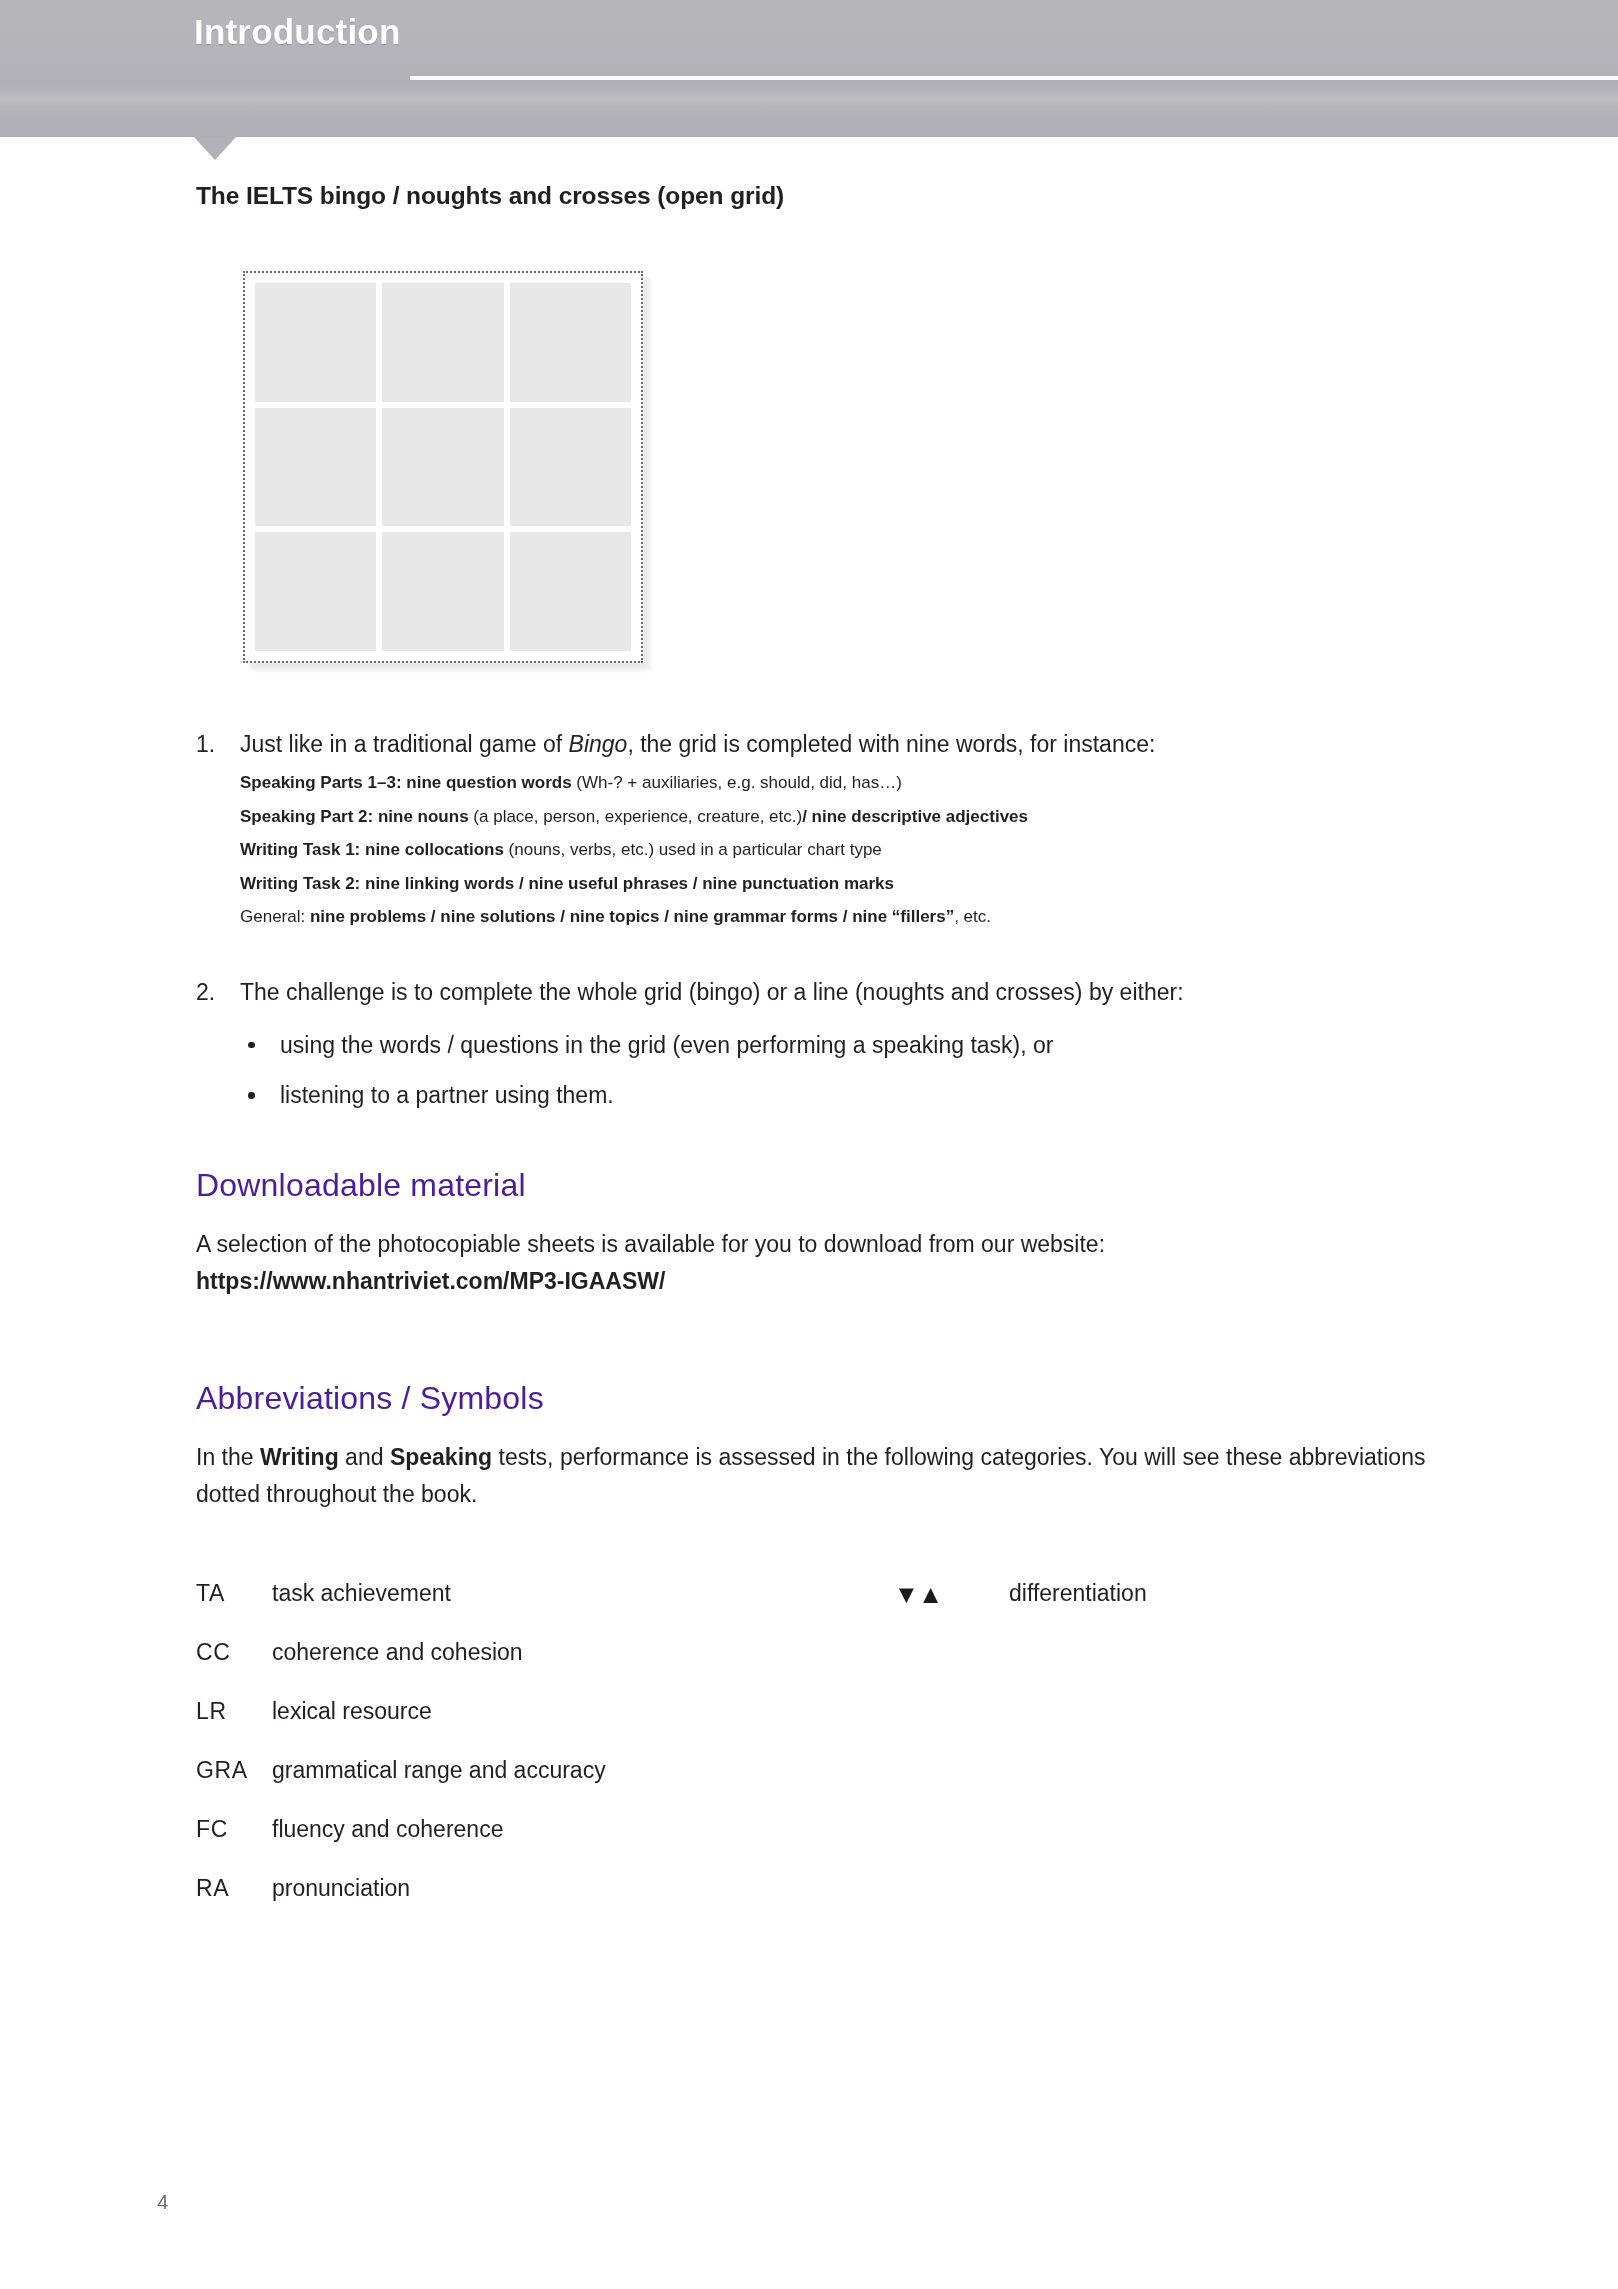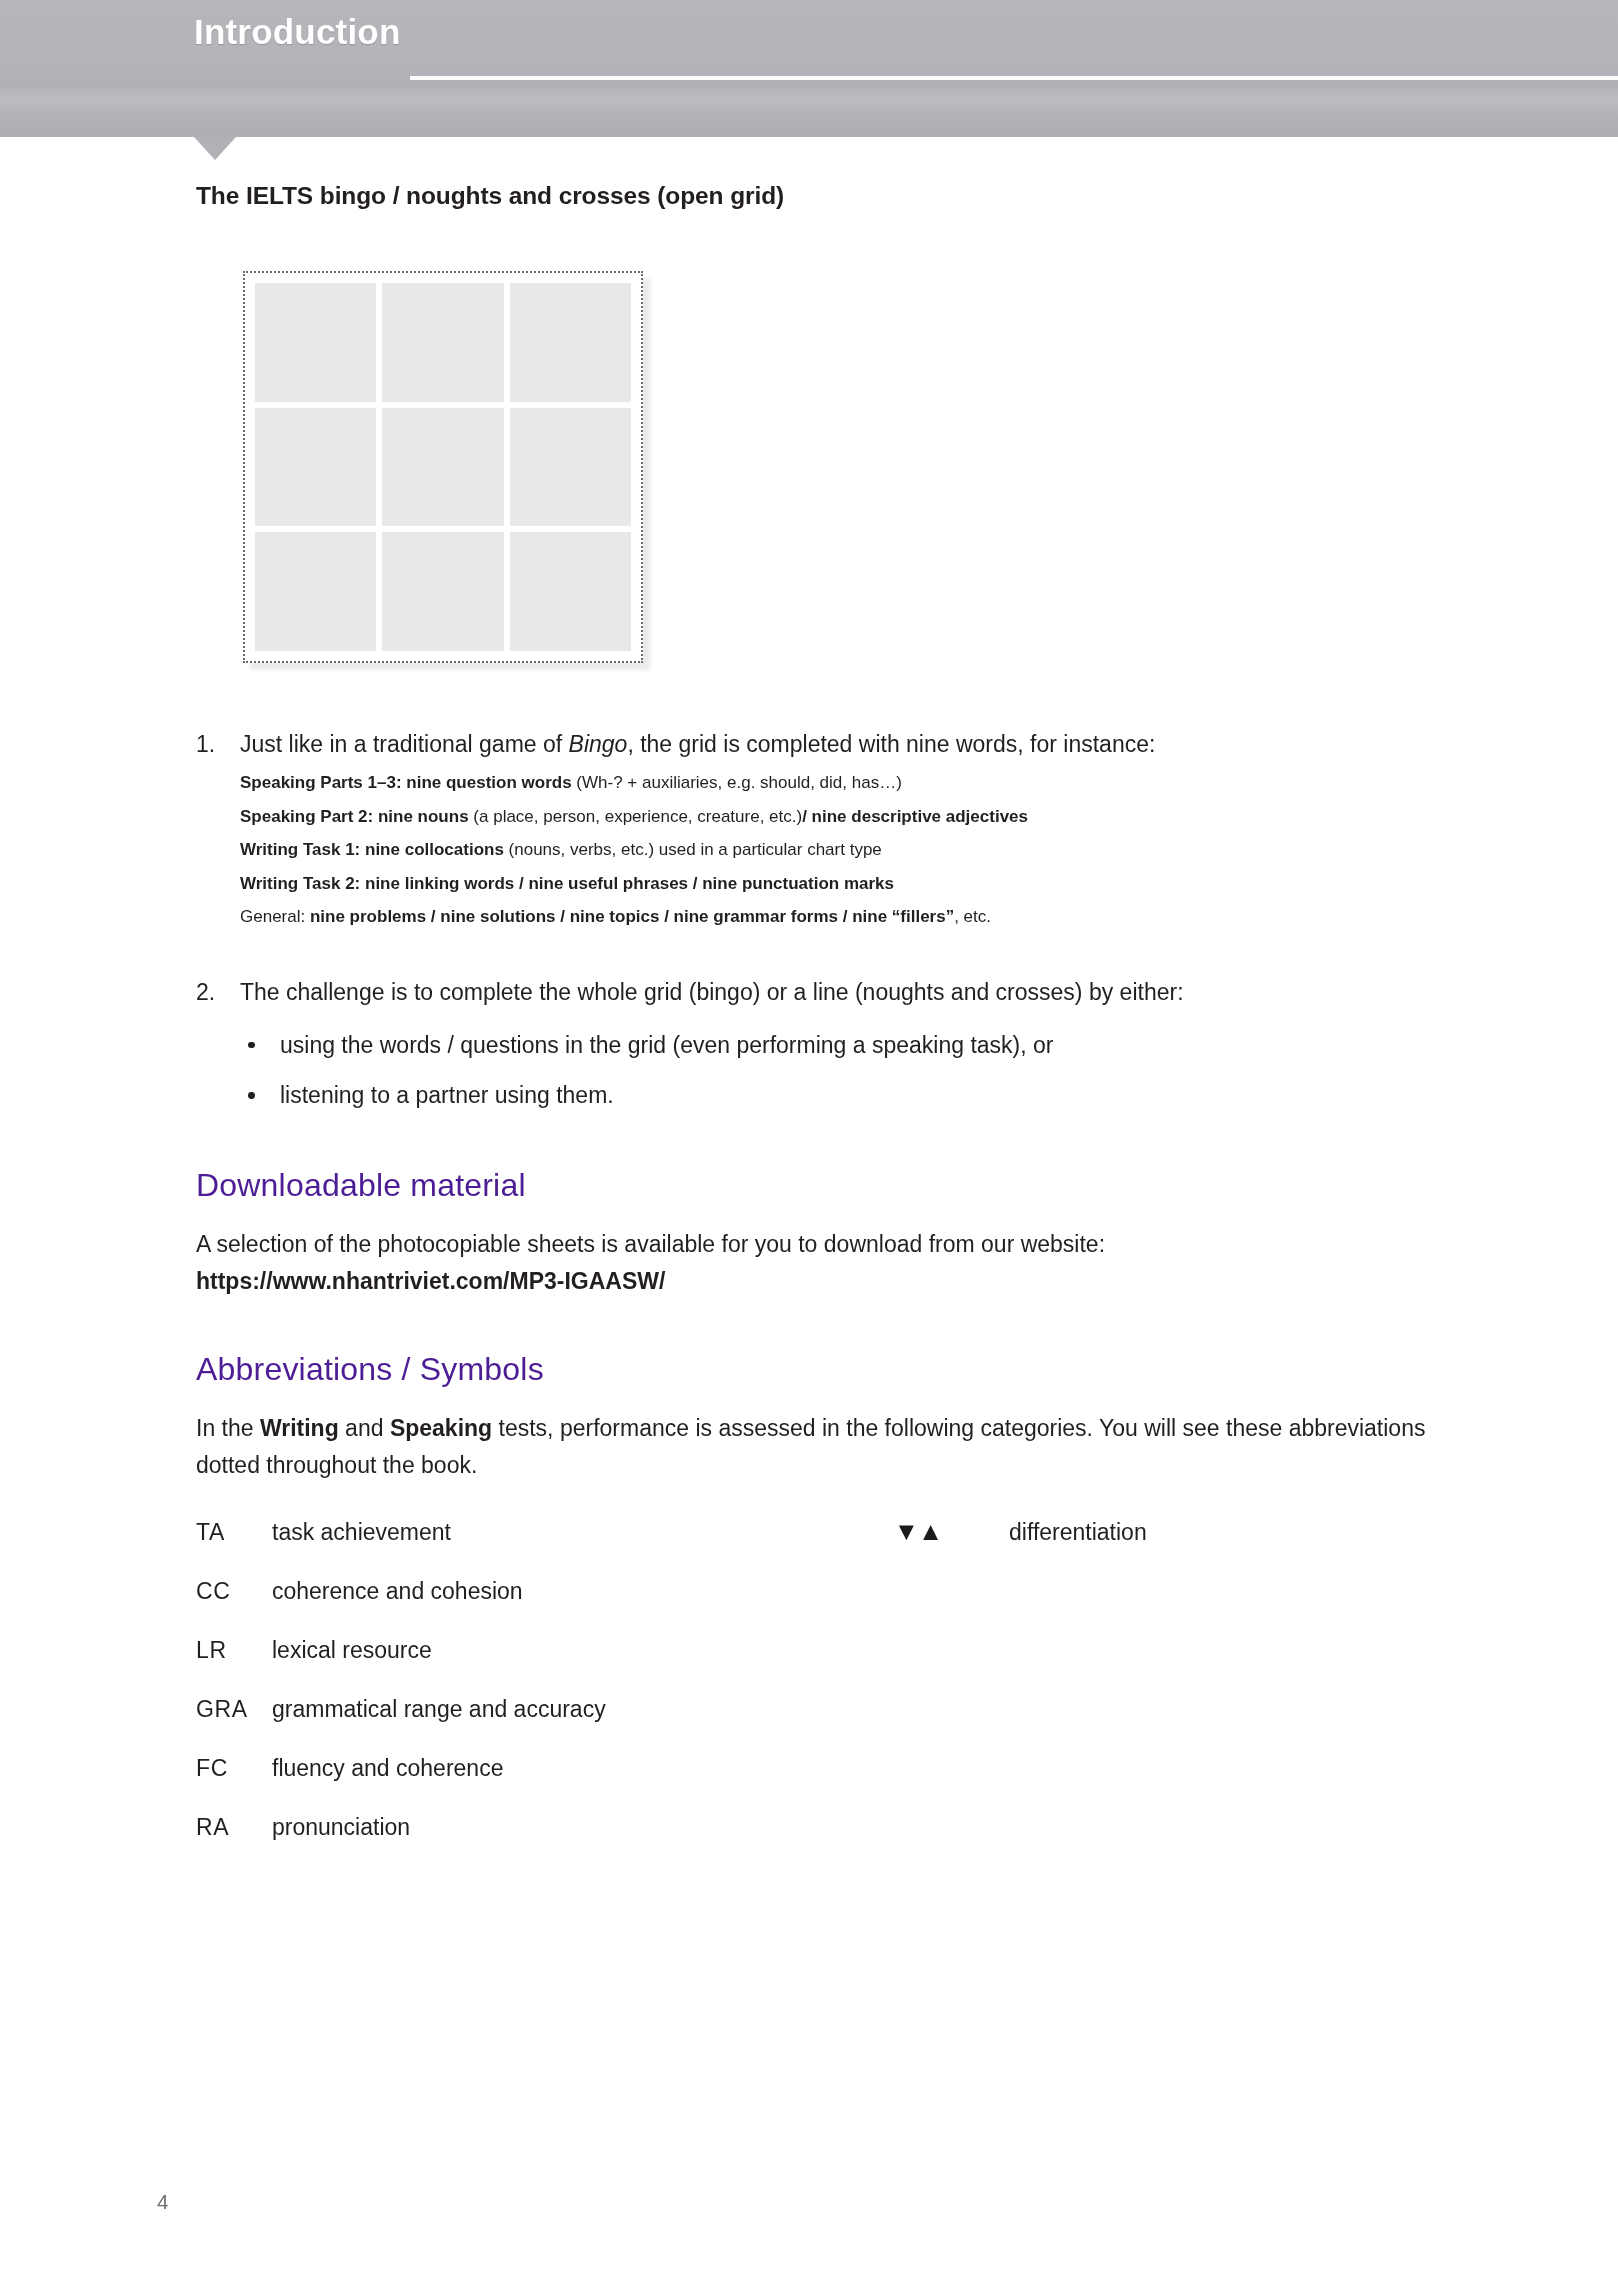--- a/index.html
+++ b/index.html
@@ -204,21 +204,21 @@
     width: 686px;
   }
   .abbr-col-right {
     position: absolute;
     left: 686px;
     top: 0;
     width: 549px;
   }
   .abbr-row {
     display: flex;
-    align-items: flex-start;
+    align-items: flex-end;
     height: 59px;
     font-size: 23px;
     line-height: 1.2;
     color: #231f20;
   }
   .abbr-key {
     width: 76px;
     flex: 0 0 76px;
     letter-spacing: 0.6px;
   }
@@ -312,21 +312,21 @@
             <span class="bullet-dot"></span>
             <span>listening to a partner using them.</span>
           </li>
         </ul>
       </li>
     </ol>
 
     <h3 class="sec-head">Downloadable material</h3>
     <p class="body-text"><span>A selection of the photocopiable sheets is available for you to download from our website:</span><br><b>https://www.nhantriviet.com/MP3-IGAASW/</b></p>
 
-    <h3 class="sec-head" style="margin-top:51px;">Abbreviations / Symbols</h3>
+    <h3 class="sec-head" style="margin-top:80px;">Abbreviations / Symbols</h3>
     <p class="body-text"><span>In the </span><b>Writing</b><span> and </span><b>Speaking</b><span> tests, performance is assessed in the following categories. You will see these abbreviations dotted throughout the book.</span></p>
 
     <div class="abbr-block">
 
       <div class="abbr-col-left">
         <div class="abbr-row">
           <span class="abbr-key">TA</span>
           <span class="abbr-val">task achievement</span>
         </div>
         <div class="abbr-row">

